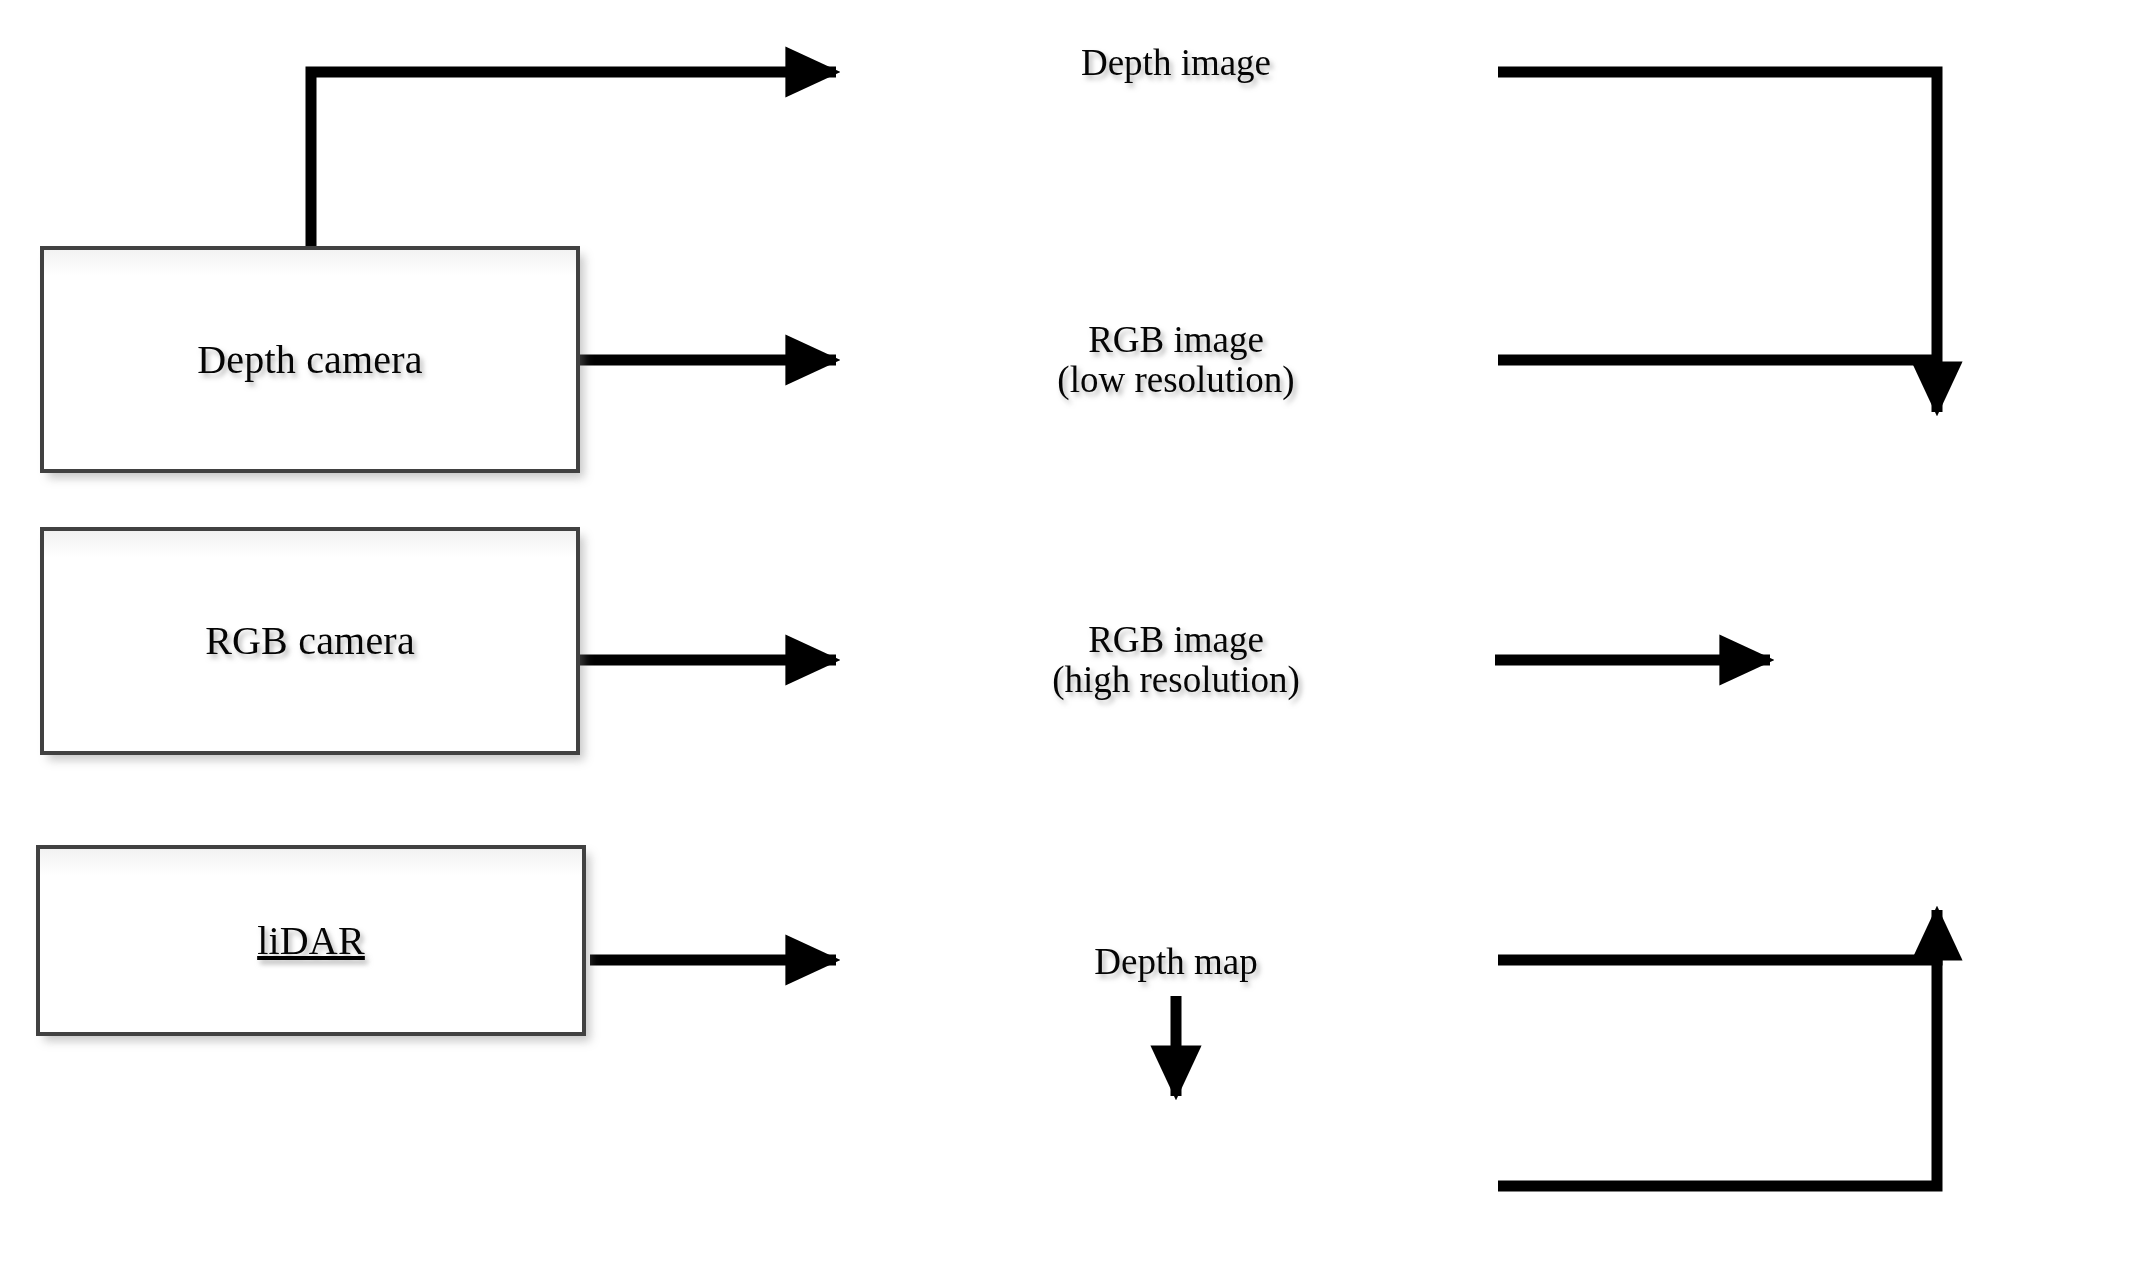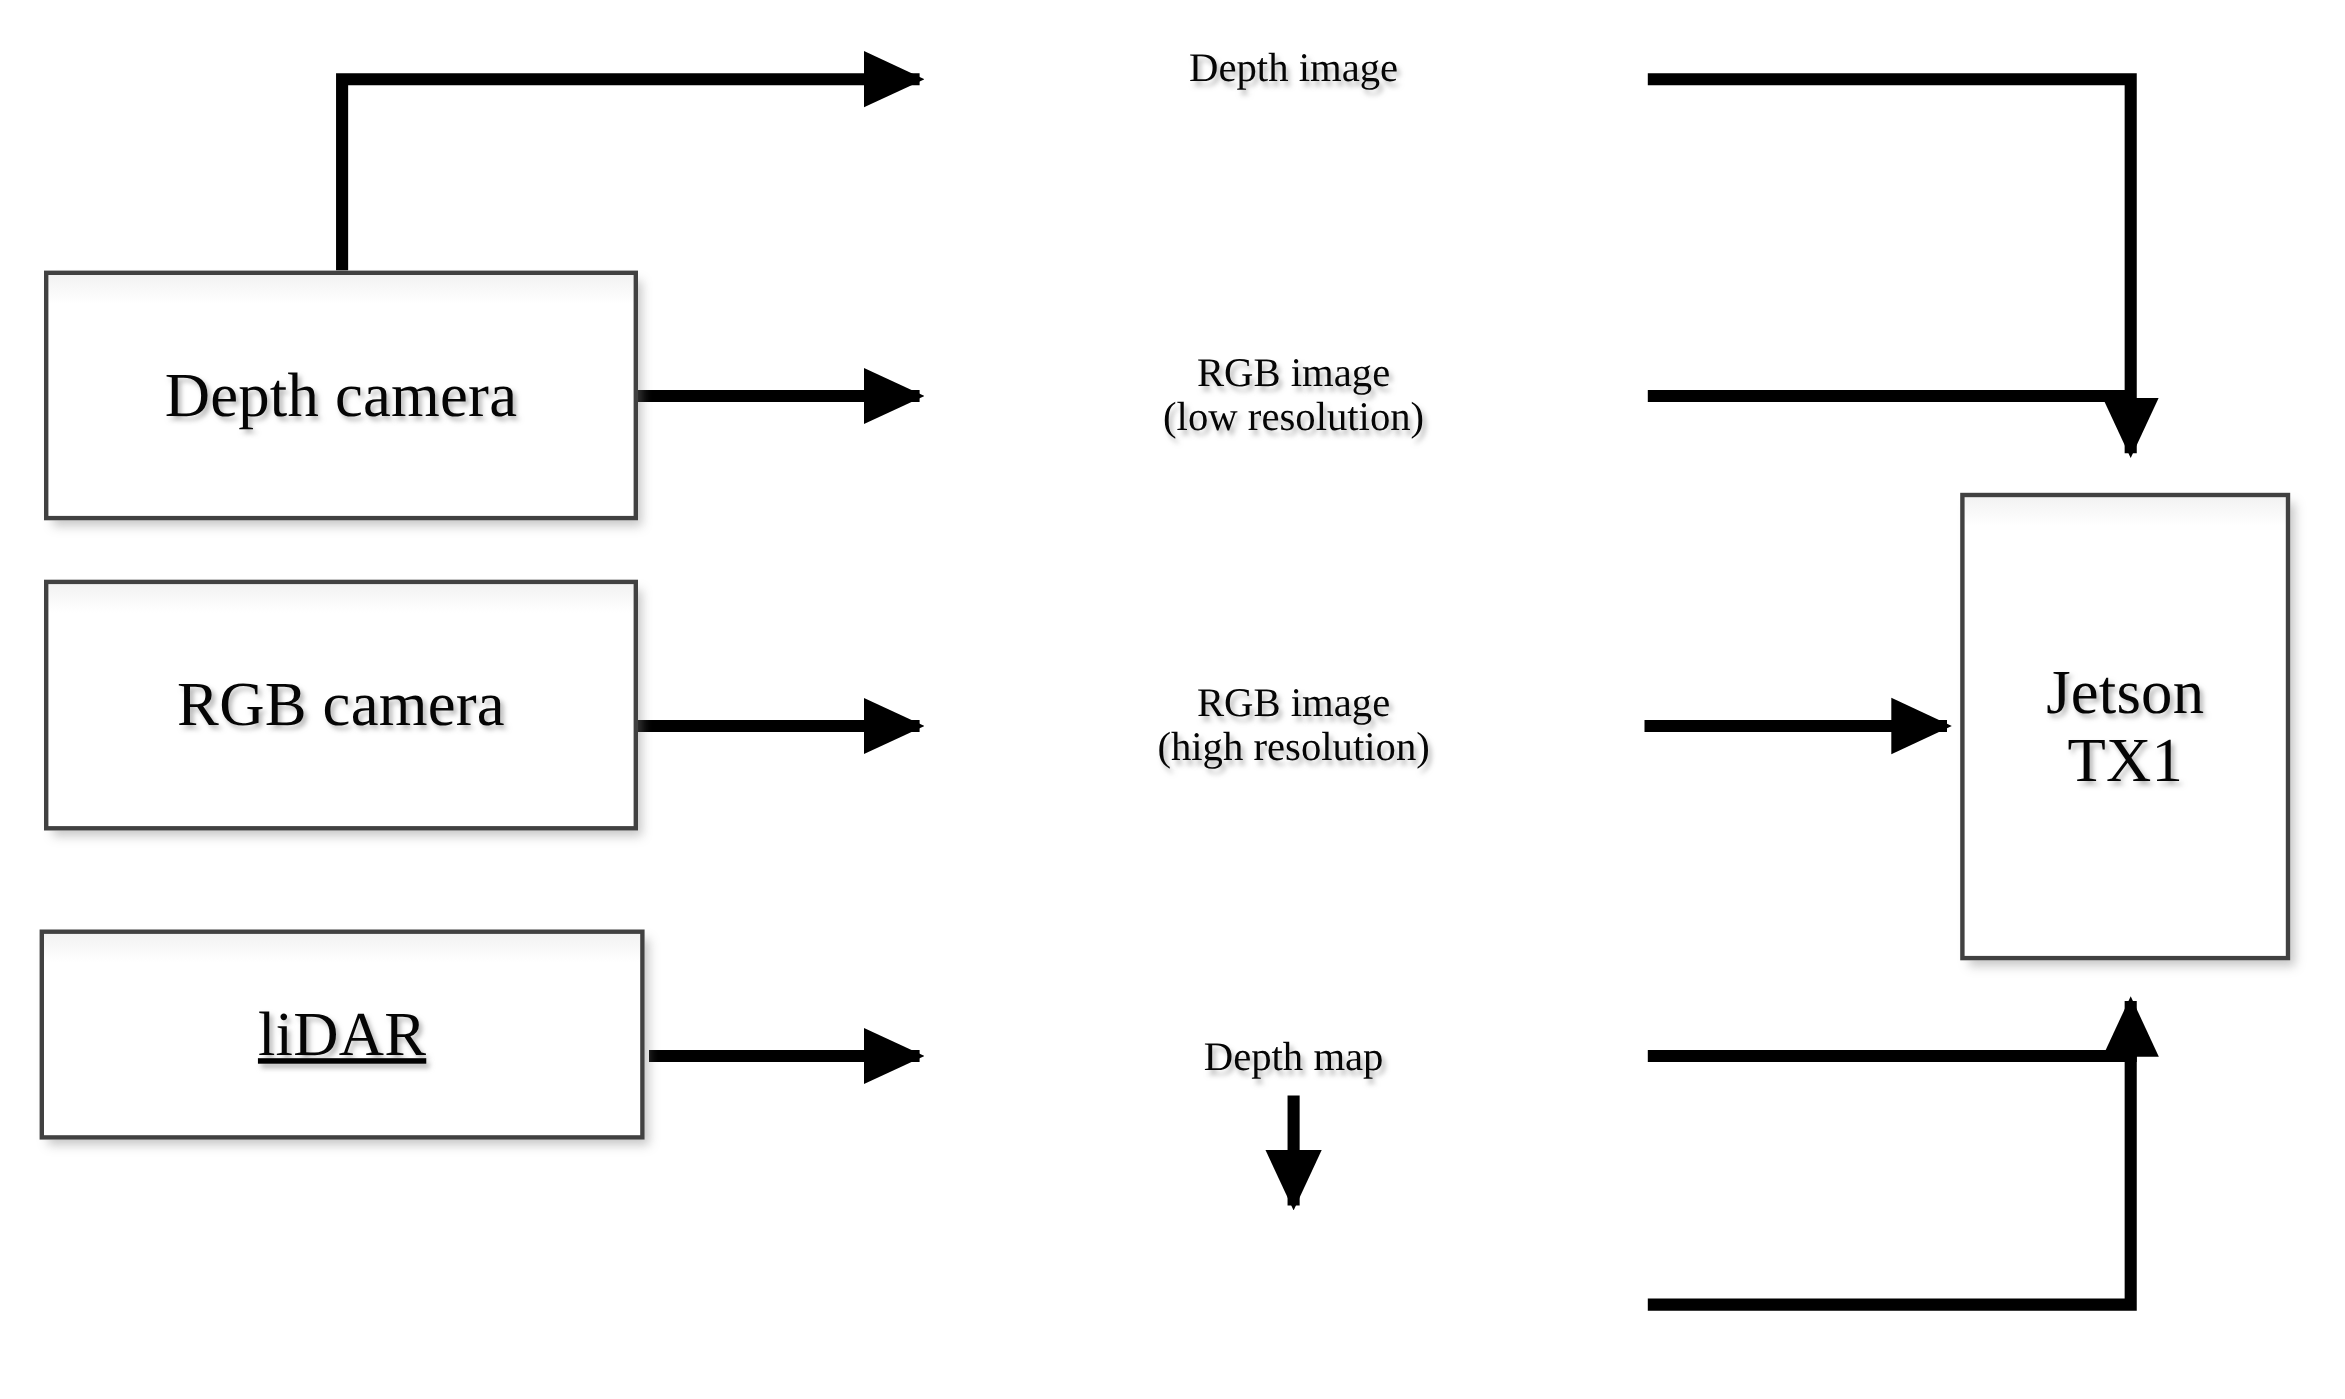--- a/index.html
+++ b/index.html
@@ -17,21 +17,21 @@
     background:#ffffff;
     border:4px solid #414141;
     box-sizing:border-box;
     box-shadow:6px 7px 9px -2px rgba(130,130,130,0.45);
     background-image:linear-gradient(to bottom,#f2f2f2 0px,#ffffff 26px,#ffffff 100%);
     display:flex;align-items:center;justify-content:center;
     text-align:center;
   }
   .node .label{
     color:#050505;
-    font-size:57px;
+    font-size:40px;
     line-height:1.08;
     letter-spacing:0.2px;
     text-shadow:3px 4px 5px rgba(120,120,120,0.55);
     padding:0 10px;
   }
 
   .flowtext{
     position:absolute;
     color:#050505;
     font-size:37px;
@@ -100,24 +100,20 @@
   </div>
 
   <div class="node" style="left:40px;top:527px;width:540px;height:228px;">
     <span class="label">RGB camera</span>
   </div>
 
   <div class="node" style="left:36px;top:845px;width:550px;height:191px;text-decoration:underline;">
     <span class="label">liDAR</span>
   </div>
 
-  <div class="node" style="left:1782px;top:448px;width:300px;height:425px;">
-    <span class="label" style="white-space:pre-line;">Jetson
-TX1</span>
-  </div>
 
   <div class="flowtext" style="left:1176px;top:63px;width:620px;">Depth image</div>
 
   <div class="flowtext" style="left:1176px;top:360px;width:700px;">RGB image
 (low resolution)</div>
 
   <div class="flowtext" style="left:1176px;top:660px;width:720px;">RGB image
 (high resolution)</div>
 
   <div class="flowtext" style="left:1176px;top:962px;width:620px;">Depth map</div>

